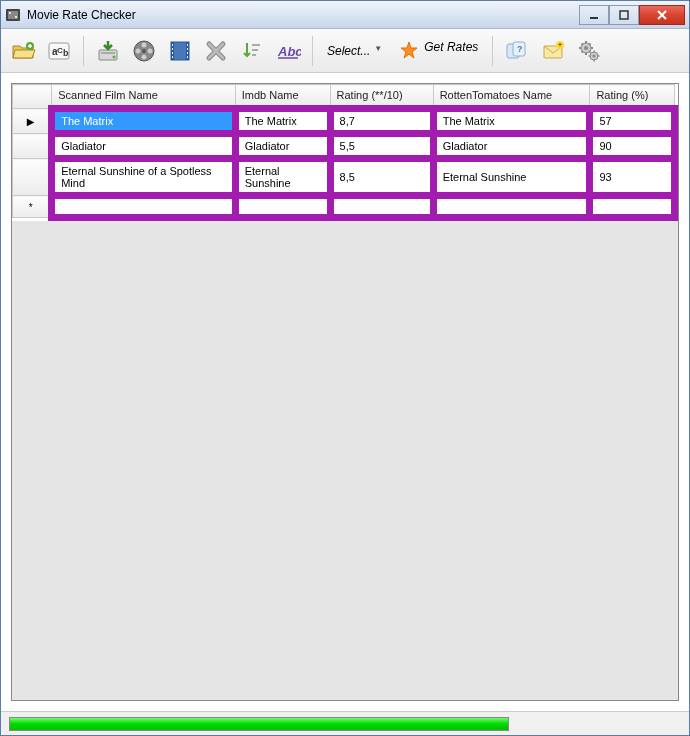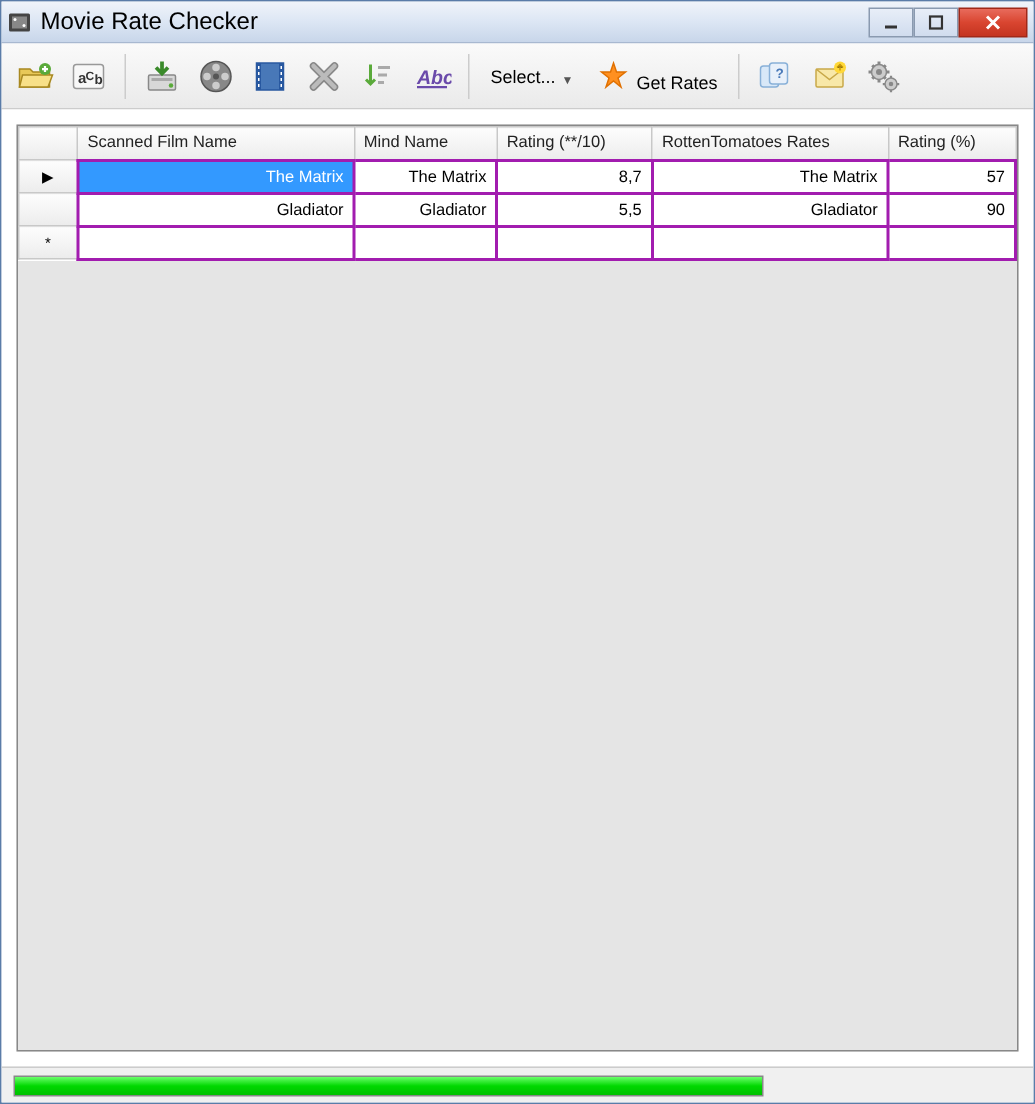--- a/index.html
+++ b/index.html
@@ -23,21 +23,21 @@
 .titlebar-icon {
   width: 16px; height: 16px;
   margin-right: 6px;
   display: inline-flex;
   align-items: center;
   justify-content: center;
 }
 .titlebar-title {
   flex: 1;
   color: #000;
-  font-size: 16px;
+  font-size: 12px;
 }
 .win-buttons { display: flex; gap: 0; }
 .win-btn {
   width: 30px; height: 20px;
   display: flex; align-items: center; justify-content: center;
   border: 1px solid #8a9ab0;
   background: linear-gradient(to bottom, #e8eef8, #d0dcee);
   cursor: pointer;
   font-size: 10px;
 }
@@ -64,25 +64,26 @@
   border: 1px solid transparent;
   border-radius: 3px;
   cursor: pointer;
 }
 .tb-sep {
   width: 1px; height: 30px;
   background: #ccc;
   margin: 0 4px;
 }
 .tb-text-btn {
-  display: flex; align-items: flex-end;
+  display: flex; align-items: flex-start;
   padding: 4px 6px;
   cursor: pointer;
   gap: 4px;
   border-radius: 3px;
+  font-style: italic;
 }
 .dropdown-arrow { font-size: 8px; color: #555; }
 
 .content {
   padding: 10px;
   height: calc(100% - 28px - 44px - 24px);
   background: #fff;
 }
 .grid-area {
   width: 100%;
@@ -100,25 +101,24 @@
 th {
   background: linear-gradient(to bottom, #fdfdfd, #ececec);
   border: 1px solid #c8c8c8;
   padding: 4px 6px;
   text-align: left;
   font-weight: normal;
   color: #222;
   height: 22px;
 }
 td {
-  border: 2px solid #a21caf;
+  border: 7px solid #a21caf;
   padding: 3px 6px;
   height: 22px;
   background: #fff;
-  text-align: right;
 }
 .row-header {
   width: 38px;
   background: linear-gradient(to bottom, #fdfdfd, #ececec) !important;
   border: 1px solid #c8c8c8;
   text-align: center;
 }
 tr.selected td.first-col {
   background: #3399ff;
   color: #fff;
@@ -291,23 +291,23 @@
   </div>
 </div>
 
 <div class="content">
   <div class="grid-area">
     <table>
       <thead>
         <tr>
           <th class="row-header"></th>
           <th style="width:178px">Scanned Film Name</th>
-          <th style="width:92px">Mind Name</th>
+          <th style="width:92px">Imdb Name</th>
           <th style="width:100px">Rating (**/10)</th>
-          <th style="width:152px">RottenTomatoes Rates</th>
+          <th style="width:152px">RottenTomatoes Name</th>
           <th style="width:82px">Rating (%)</th>
         </tr>
       </thead>
       <tbody id="grid-body">
           <tr class="selected">
             <td class="row-header"><span class="row-indicator">▶</span></td>
             <td class="first-col">The Matrix</td>
             <td>The Matrix</td>
             <td>8,7</td>
             <td>The Matrix</td>
@@ -315,20 +315,28 @@
           </tr>
           <tr>
             <td class="row-header"></td>
             <td class="first-col">Gladiator</td>
             <td>Gladiator</td>
             <td>5,5</td>
             <td>Gladiator</td>
             <td>90</td>
           </tr>
           <tr>
+            <td class="row-header"></td>
+            <td class="first-col">Eternal Sunshine of a Spotless Mind</td>
+            <td>Eternal Sunshine</td>
+            <td>8,5</td>
+            <td>Eternal Sunshine</td>
+            <td>93</td>
+          </tr>
+          <tr>
             <td class="row-header"><span class="row-indicator">*</span></td>
             <td></td>
             <td></td>
             <td></td>
             <td></td>
             <td></td>
           </tr>
         </tbody>
     </table>
   </div>

